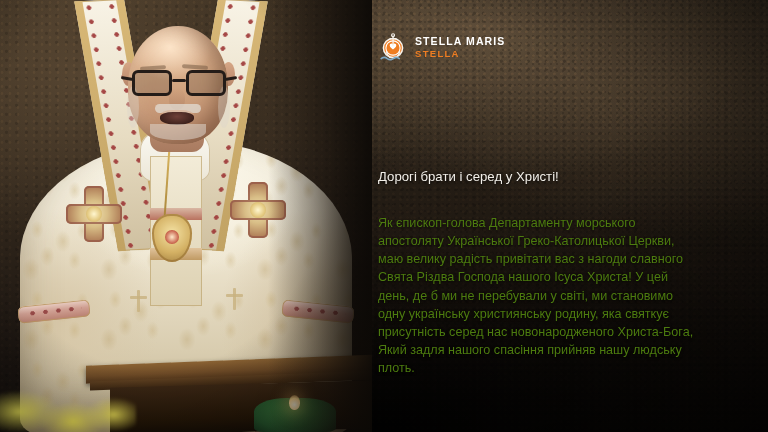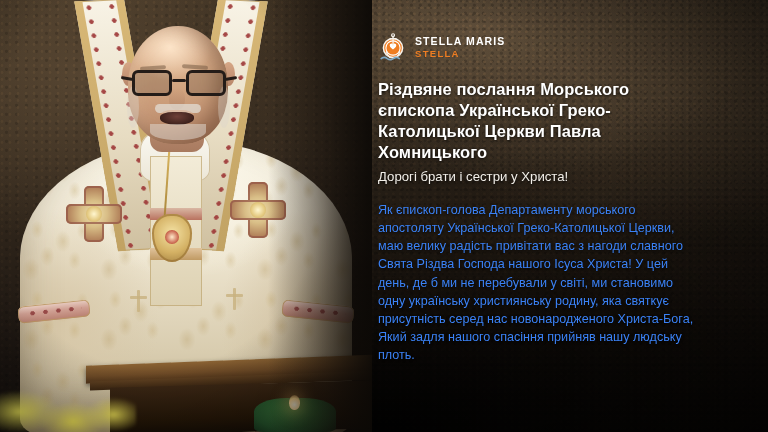--- a/index.html
+++ b/index.html
@@ -190,22 +190,22 @@
   .brand .mark{width:30px;height:30px;position:relative;flex:0 0 auto;}
   .brand .txt{display:flex;flex-direction:column;line-height:1;}
   .brand .t1{color:#ffffff;font-size:10.5px;font-weight:bold;letter-spacing:1.1px;}
   .brand .t2{color:#ef7d22;font-size:9.5px;font-weight:bold;letter-spacing:1.3px;margin-top:3px;}
 
   .title{position:absolute;left:0;top:79px;width:300px;
     color:#fff;font-size:16.5px;font-weight:bold;line-height:1.28;letter-spacing:.1px;
     text-shadow:0 1px 3px rgba(0,0,0,.75);}
   .greet{position:absolute;left:0;top:168px;width:330px;
     color:#f2efe9;font-size:13.2px;line-height:1.4;text-shadow:0 1px 3px rgba(0,0,0,.7);}
-  .body{position:absolute;left:0;top:201px;width:320px;
-    color:#3b82f6;font-size:12.6px;line-height:1.44;text-shadow:0 1px 3px rgba(0,0,0,.7);}
+  .body{position:absolute;left:0;top:214px;width:320px;
+    color:#4d7c0f;font-size:12.6px;line-height:1.44;text-shadow:0 1px 3px rgba(0,0,0,.7);}
 </style>
 </head>
 <body>
 
 <div id="stage">
 
   <div class="wall">
     <div class="wall-tex"></div>
     <div class="wall-vig"></div>
   </div>
@@ -311,18 +311,17 @@
           <path d="M8.6 19.2c0 4.0 3.0 6.6 6.45 6.6s6.45-2.6 6.45-6.6" fill="none" stroke="#f6f2ec" stroke-width="1.5" stroke-linecap="round"></path>
           <path d="M3.2 26.6c2.1-1.5 4.1-1.5 6.1 0 2.0 1.5 4.0 1.5 6.0 0 2.0-1.5 4.0-1.5 6.0 0" fill="none" stroke="#7fa9c7" stroke-width="1.7" stroke-linecap="round"></path>
         </svg>
       </div>
       <div class="txt">
         <span class="t1">STELLA MARIS</span>
         <span class="t2">STELLA</span>
       </div>
     </div>
 
-    <div class="title">Різдвяне послання Морського єпископа Української Греко-Католицької Церкви Павла Хомницького</div>
-    <div class="greet">Дорогі брати і сестри у Христа!</div>
+    <div class="greet">Дорогі брати і серед у Христі!</div>
     <div class="body">Як єпископ-голова Департаменту морського апостоляту Української Греко-Католицької Церкви, маю велику радість привітати вас з нагоди славного Свята Різдва Господа нашого Ісуса Христа! У цей день, де б ми не перебували у світі, ми становимо одну українську християнську родину, яка святкує присутність серед нас новонародженого Христа-Бога, Який задля нашого спасіння прийняв нашу людську плоть.</div>
 
   </div>
 </div>
 
 </body></html>

